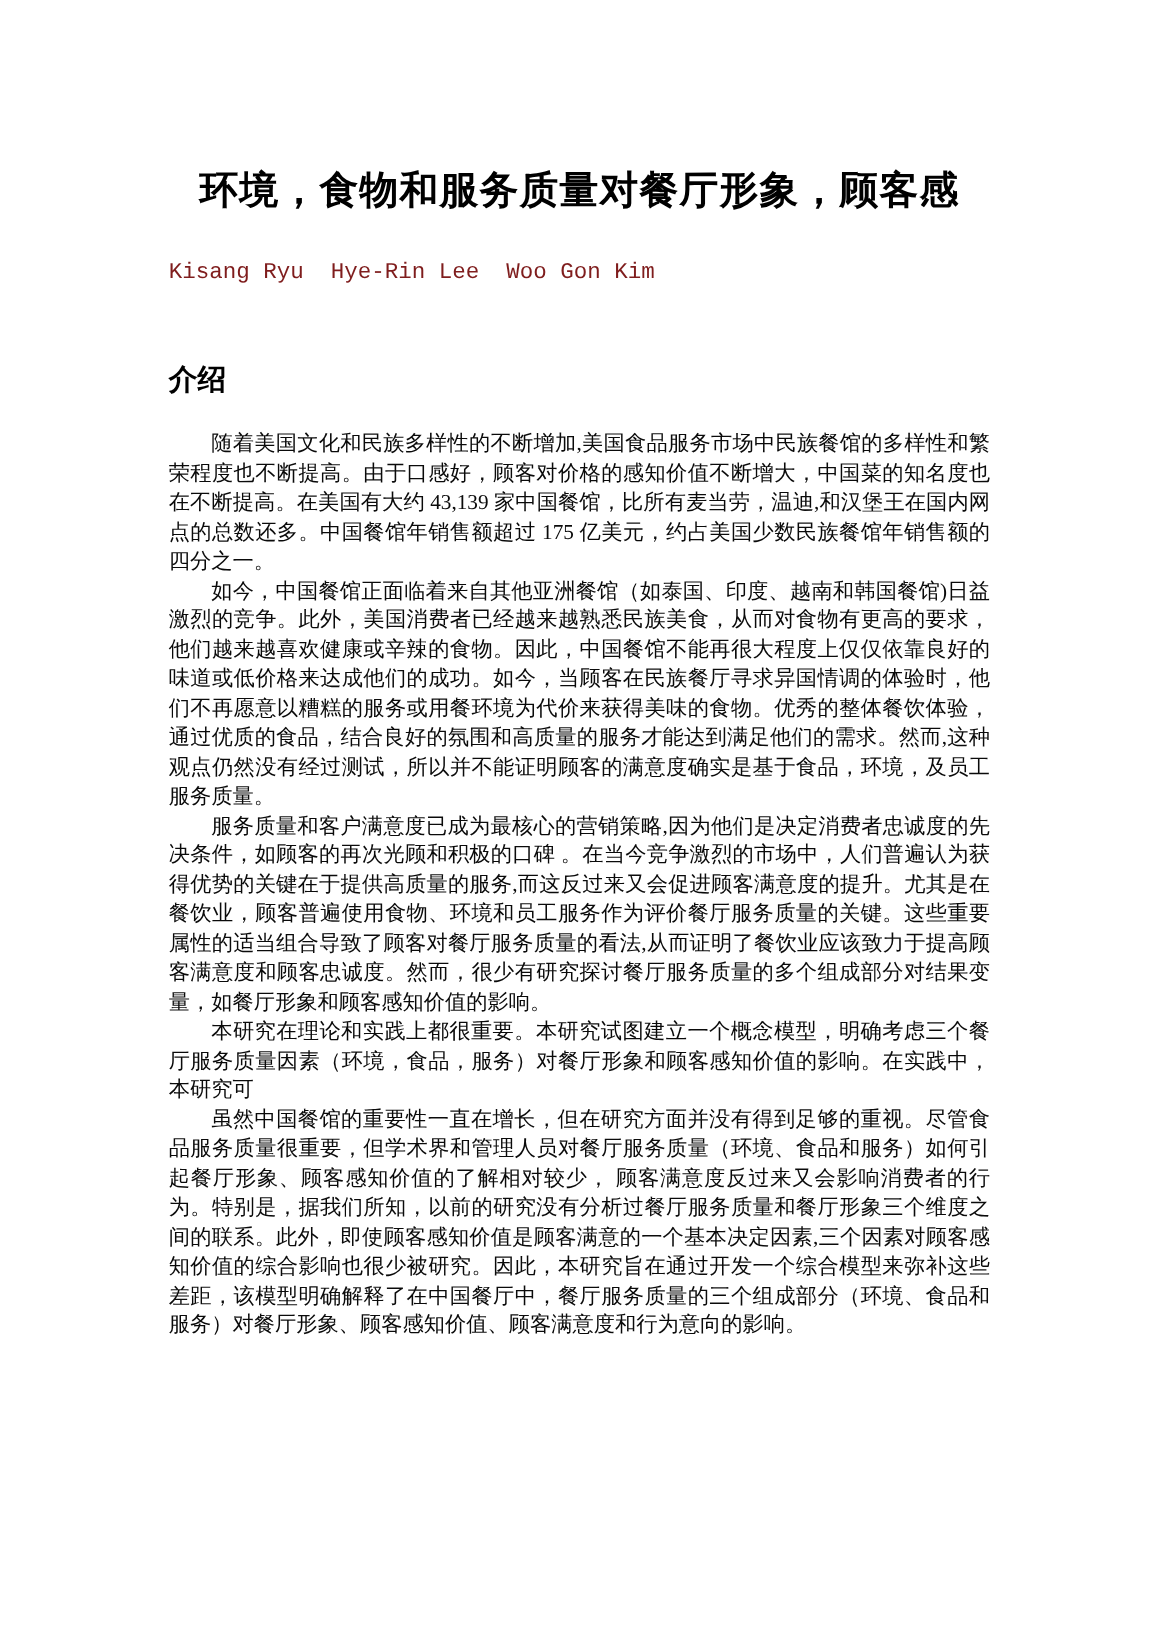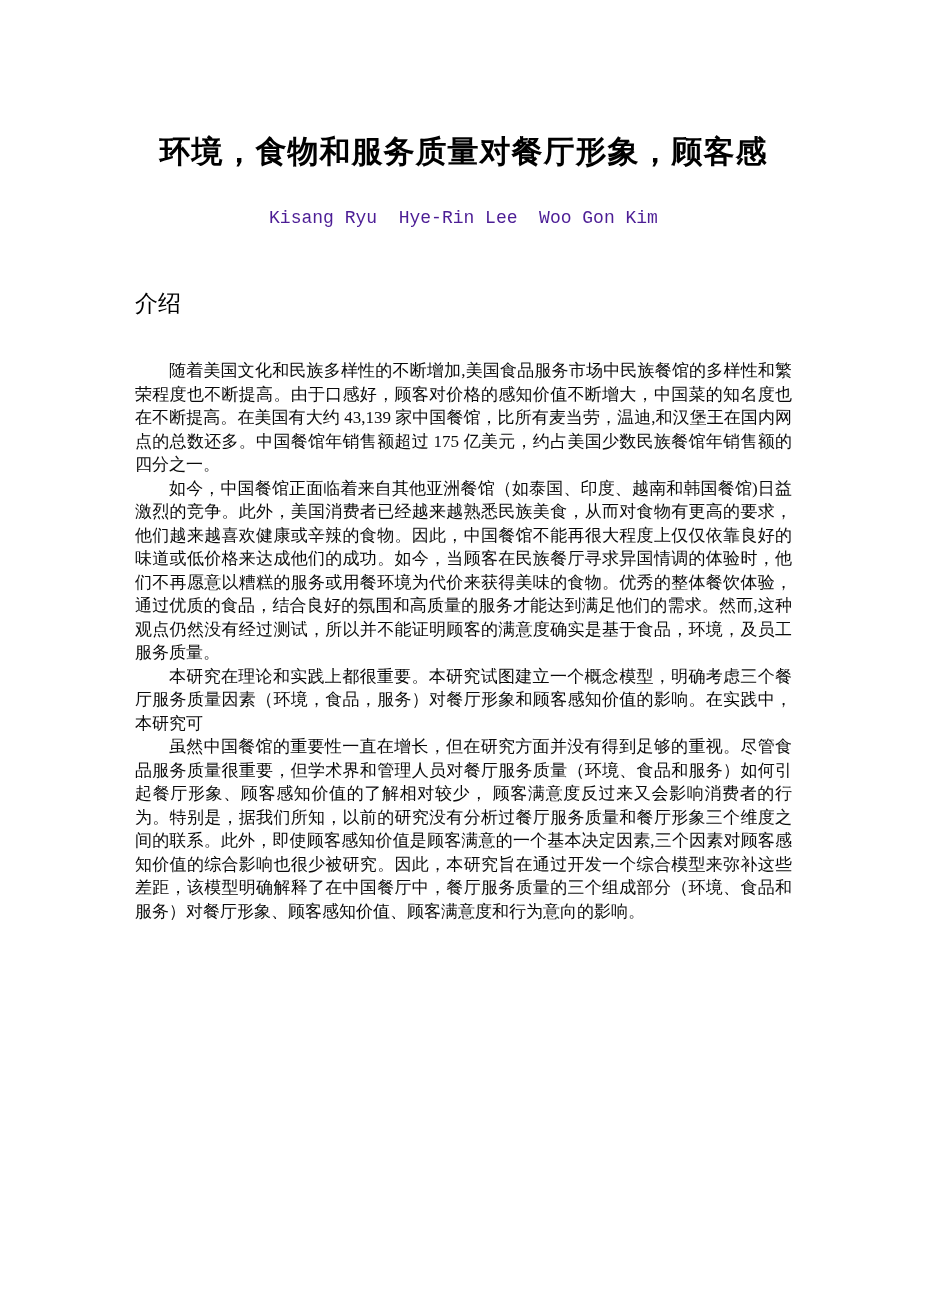--- a/index.html
+++ b/index.html
@@ -25,37 +25,37 @@
     font-weight: bold;
     font-size: 31px;
     line-height: 47px;
     letter-spacing: 1px;
     text-align: center;
     color: #000000;
     margin: 0;
   }
   .authors-line {
     margin-top: 32px;
-    text-align: center;
+    text-align: left;
     font-family: "Liberation Mono", "DejaVu Sans Mono", monospace;
     font-size: 18px;
     line-height: 22px;
-    color: #4c1d95;
+    color: #7f1d1d;
     white-space: pre;
   }
   .section-heading {
     margin: 60px 0 0 0;
     font-family: "Liberation Serif", "DejaVu Serif", serif;
-    font-weight: normal;
+    font-weight: bold;
     font-size: 23px;
     line-height: 30px;
     color: #000000;
   }
   .body-text {
-    margin-top: 40px;
+    margin-top: 24px;
   }
   .para {
     font-family: "Liberation Serif", "DejaVu Serif", serif;
     font-size: 17px;
     line-height: 23.5px;
     text-align: justify;
     text-justify: inter-ideograph;
     text-indent: 2em;
     margin: 0;
     color: #0a0a0a;
@@ -71,17 +71,18 @@
     <span style="display:block">环境，食物和服务质量对餐厅形象，顾客感</span>
   </h1>
 
   <div class="authors-line">Kisang Ryu  Hye-Rin Lee  Woo Gon Kim</div>
 
   <h2 class="section-heading">介绍</h2>
 
   <div class="body-text">
     <p class="para">随着美国文化和民族多样性的不断增加,美国食品服务市场中民族餐馆的多样性和繁荣程度也不断提高。由于口感好，顾客对价格的感知价值不断增大，中国菜的知名度也在不断提高。在美国有大约 43,139 家中国餐馆，比所有麦当劳，温迪,和汉堡王在国内网点的总数还多。中国餐馆年销售额超过 175 亿美元，约占美国少数民族餐馆年销售额的四分之一。</p>
     <p class="para">如今，中国餐馆正面临着来自其他亚洲餐馆（如泰国、印度、越南和韩国餐馆)日益激烈的竞争。此外，美国消费者已经越来越熟悉民族美食，从而对食物有更高的要求，他们越来越喜欢健康或辛辣的食物。因此，中国餐馆不能再很大程度上仅仅依靠良好的味道或低价格来达成他们的成功。如今，当顾客在民族餐厅寻求异国情调的体验时，他们不再愿意以糟糕的服务或用餐环境为代价来获得美味的食物。优秀的整体餐饮体验，通过优质的食品，结合良好的氛围和高质量的服务才能达到满足他们的需求。然而,这种观点仍然没有经过测试，所以并不能证明顾客的满意度确实是基于食品，环境，及员工服务质量。</p>
+    <p class="para">服务质量和客户满意度已成为最核心的营销策略,因为他们是决定消费者忠诚度的先决条件，如顾客的再次光顾和积极的口碑 。在当今竞争激烈的市场中，人们普遍认为获得优势的关键在于提供高质量的服务,而这反过来又会促进顾客满意度的提升。尤其是在餐饮业，顾客普遍使用食物、环境和员工服务作为评价餐厅服务质量的关键。这些重要属性的适当组合导致了顾客对餐厅服务质量的看法,从而证明了餐饮业应该致力于提高顾客满意度和顾客忠诚度。然而，很少有研究探讨餐厅服务质量的多个组成部分对结果变量，如餐厅形象和顾客感知价值的影响。</p>
     <p class="para">本研究在理论和实践上都很重要。本研究试图建立一个概念模型，明确考虑三个餐厅服务质量因素（环境，食品，服务）对餐厅形象和顾客感知价值的影响。在实践中，本研究可</p>
     <p class="para">虽然中国餐馆的重要性一直在增长，但在研究方面并没有得到足够的重视。尽管食品服务质量很重要，但学术界和管理人员对餐厅服务质量（环境、食品和服务）如何引起餐厅形象、顾客感知价值的了解相对较少， 顾客满意度反过来又会影响消费者的行为。特别是，据我们所知，以前的研究没有分析过餐厅服务质量和餐厅形象三个维度之间的联系。此外，即使顾客感知价值是顾客满意的一个基本决定因素,三个因素对顾客感知价值的综合影响也很少被研究。因此，本研究旨在通过开发一个综合模型来弥补这些差距，该模型明确解释了在中国餐厅中，餐厅服务质量的三个组成部分（环境、食品和服务）对餐厅形象、顾客感知价值、顾客满意度和行为意向的影响。</p>
   </div>
 
 </div>
 
 </body></html>

